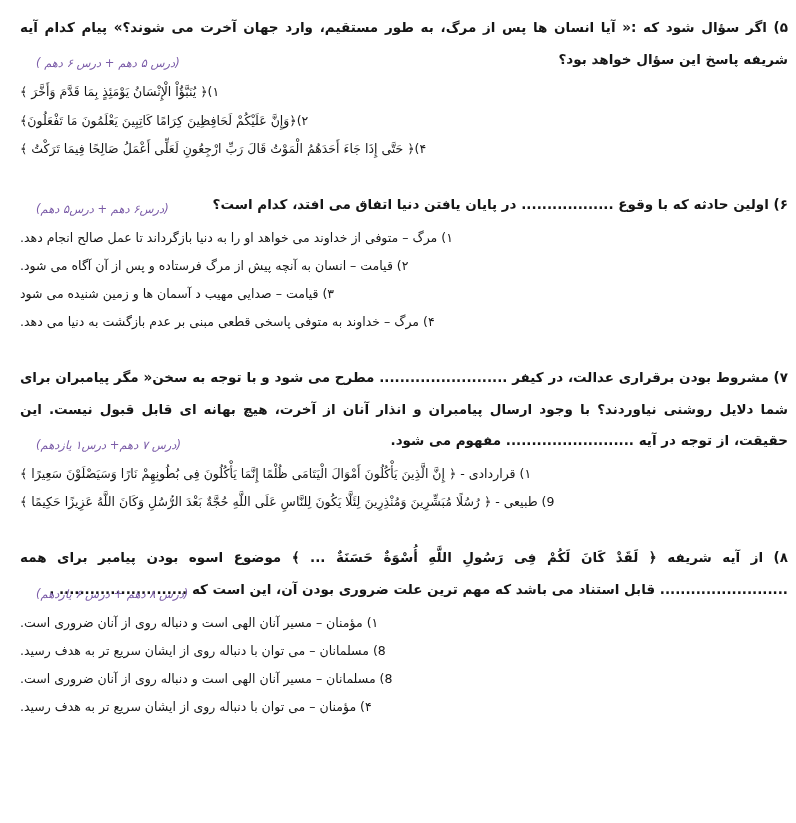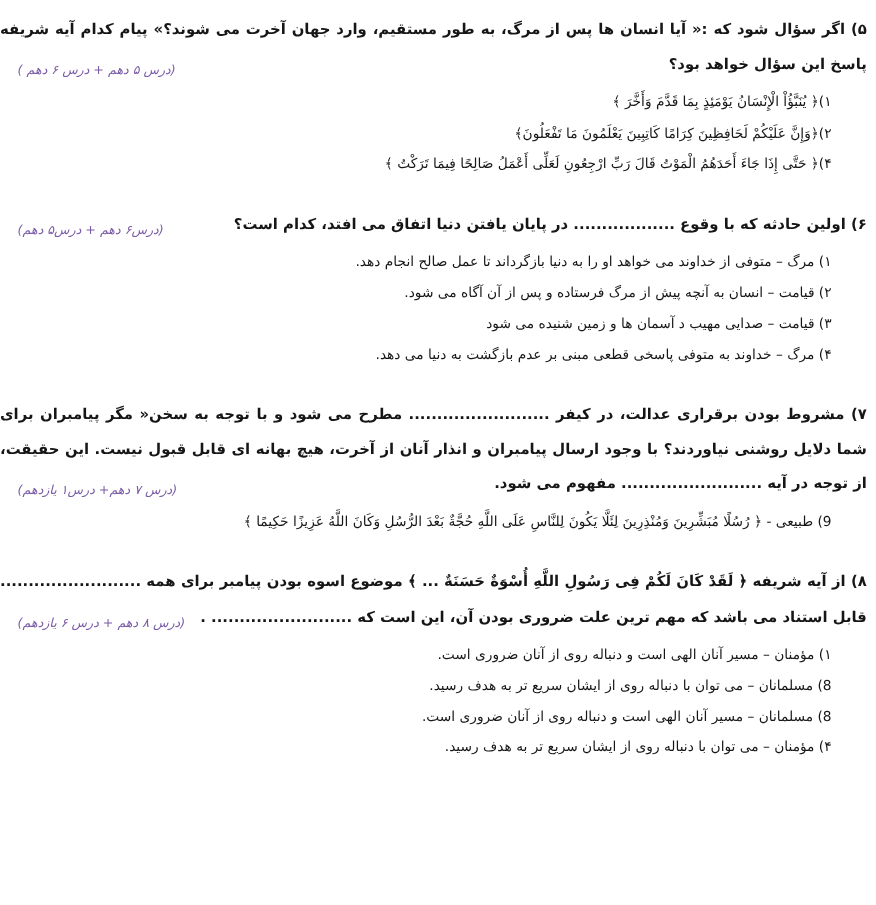--- a/index.html
+++ b/index.html
@@ -9,21 +9,21 @@
   }
   body {
     width: 796px;
     height: 823px;
     overflow: hidden;
     font-family: "DejaVu Sans", sans-serif;
     color: #161616;
   }
   .page {
     direction: rtl;
-    padding: 12px 8px 0 0;
+    padding: 12px 8px 0 20px;
     box-sizing: border-box;
     width: 796px;
   }
   .question { margin-bottom: 26px; }
   .q-header-wrap { position: relative; }
   .q-text {
     margin: 0;
     font-weight: bold;
     font-size: 13.5px;
     line-height: 2.35;
@@ -41,21 +41,21 @@
     white-space: nowrap;
   }
   ol.options {
     list-style: none;
     margin: 3px 0 0 0;
     padding: 0 32px 0 0;
   }
   ol.options li {
     font-size: 12.5px;
     line-height: 2.25;
-    text-align: right;
+    text-align: left;
     color: #161616;
   }
   .arabic-options li {
     font-size: 13px;
     line-height: 2.15;
   }
 </style>
 </head>
 <body>
 
@@ -85,20 +85,21 @@
       <li>۴) مرگ – خداوند به متوفی پاسخی قطعی مبنی بر عدم بازگشت به دنیا می دهد.</li>
     </ol>
   </section>
 
   <section class="question">
     <div class="q-header-wrap">
       <p class="q-text">۷) مشروط بودن برقراری عدالت، در کیفر ......................... مطرح می شود و با توجه به سخن« مگر پیامبران برای شما دلایل روشنی نیاوردند؟ با وجود ارسال پیامبران و انذار آنان از آخرت، هیچ بهانه ای قابل قبول نیست. این حقیقت، از توجه در آیه ......................... مفهوم می شود.</p>
       <span class="q-note">(درس ۷ دهم+ درس۱ یازدهم)</span>
     </div>
     <ol class="options arabic-options">
+      <li>۱) قراردادی - ﴿ إِنَّ الَّذِینَ یَأْکُلُونَ أَمْوَالَ الْیَتَامَى ظُلْمًا إِنَّمَا یَأْکُلُونَ فِی بُطُونِهِمْ نَارًا وَسَیَصْلَوْنَ سَعِیرًا ﴾</li>
       <li>9) طبیعی - ﴿ رُسُلًا مُبَشِّرِینَ وَمُنْذِرِینَ لِئَلَّا یَکُونَ لِلنَّاسِ عَلَى اللَّهِ حُجَّةٌ بَعْدَ الرُّسُلِ وَکَانَ اللَّهُ عَزِیزًا حَکِیمًا ﴾</li>
     </ol>
   </section>
 
   <section class="question">
     <div class="q-header-wrap">
       <p class="q-text">۸) از آیه شریفه ﴿ لَقَدْ کَانَ لَکُمْ فِی رَسُولِ اللَّهِ أُسْوَةٌ حَسَنَةٌ ... ﴾ موضوع اسوه بودن پیامبر برای همه ......................... قابل استناد می باشد که مهم ترین علت ضروری بودن آن، این است که ......................... .</p>
       <span class="q-note">(درس ۸ دهم + درس ۶ یازدهم)</span>
     </div>
     <ol class="options">

